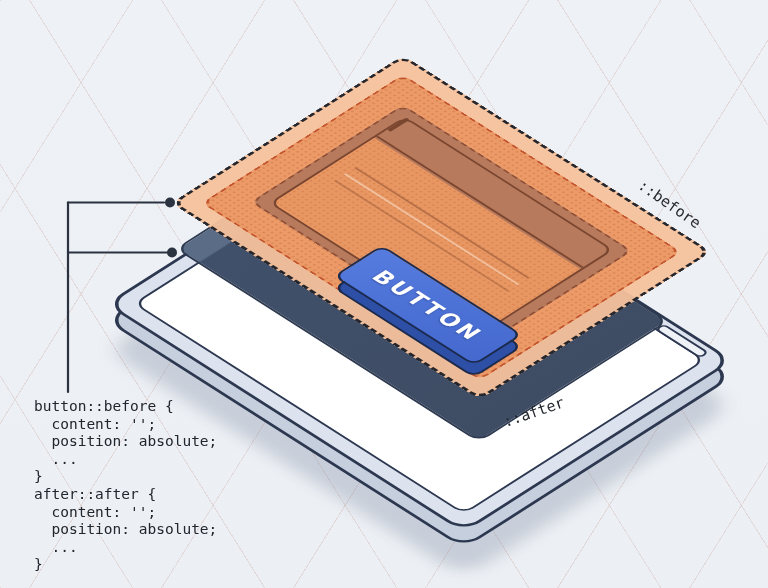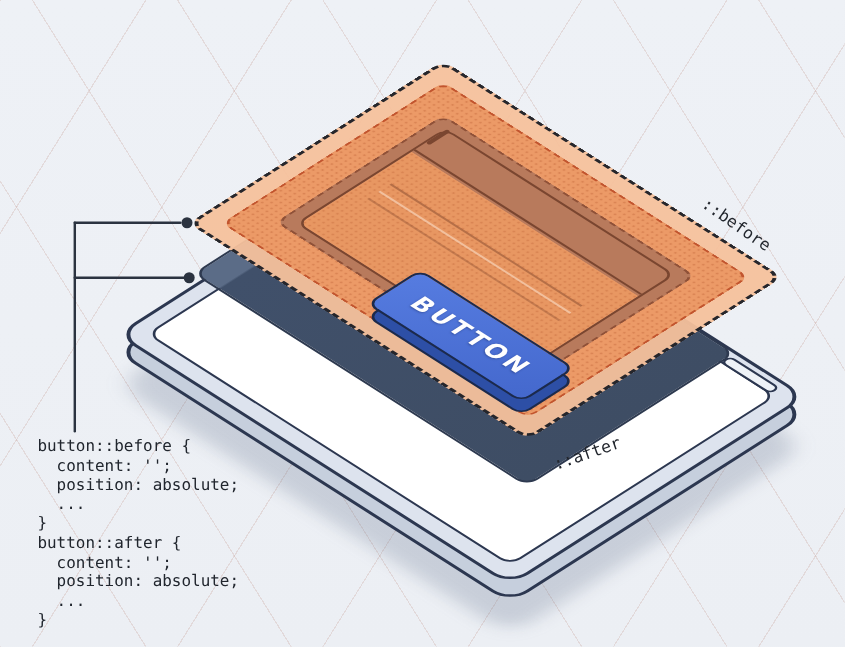--- a/index.html
+++ b/index.html
@@ -136,18 +136,18 @@
   </div>
 
   <svg class="connectors" viewBox="0 0 768 588">
     <line x1="68" y1="202.5" x2="164" y2="202.5" stroke="#2b3340" stroke-width="2.2" stroke-linecap="round"></line>
     <line x1="68" y1="252.5" x2="167" y2="252.5" stroke="#2b3340" stroke-width="2.2" stroke-linecap="round"></line>
     <line x1="68" y1="202.5" x2="68" y2="392" stroke="#2b3340" stroke-width="2.2" stroke-linecap="round"></line>
     <circle cx="170" cy="202.5" r="5" fill="#2b3340"></circle>
     <circle cx="172" cy="252.5" r="5" fill="#2b3340"></circle>
   </svg>
 
-  <pre class="code"><div>button::before {</div><div>  content: '';</div><div>  position: absolute;</div><div>  ...</div><div>}</div><div>button::after {</div><div>  content: '';</div><div>  position: absolute;</div><div>  ...</div><div>}</div></pre>
+  <pre class="code"><div>button::before {</div><div>  content: '';</div><div>  position: absolute;</div><div>  ...</div><div>}</div><div>after::after {</div><div>  content: '';</div><div>  position: absolute;</div><div>  ...</div><div>}</div></pre>
 
   <div class="lbl lbl-before">::before</div>
   <div class="lbl lbl-after">::after</div>
 
 </div>
 
 </body></html>

